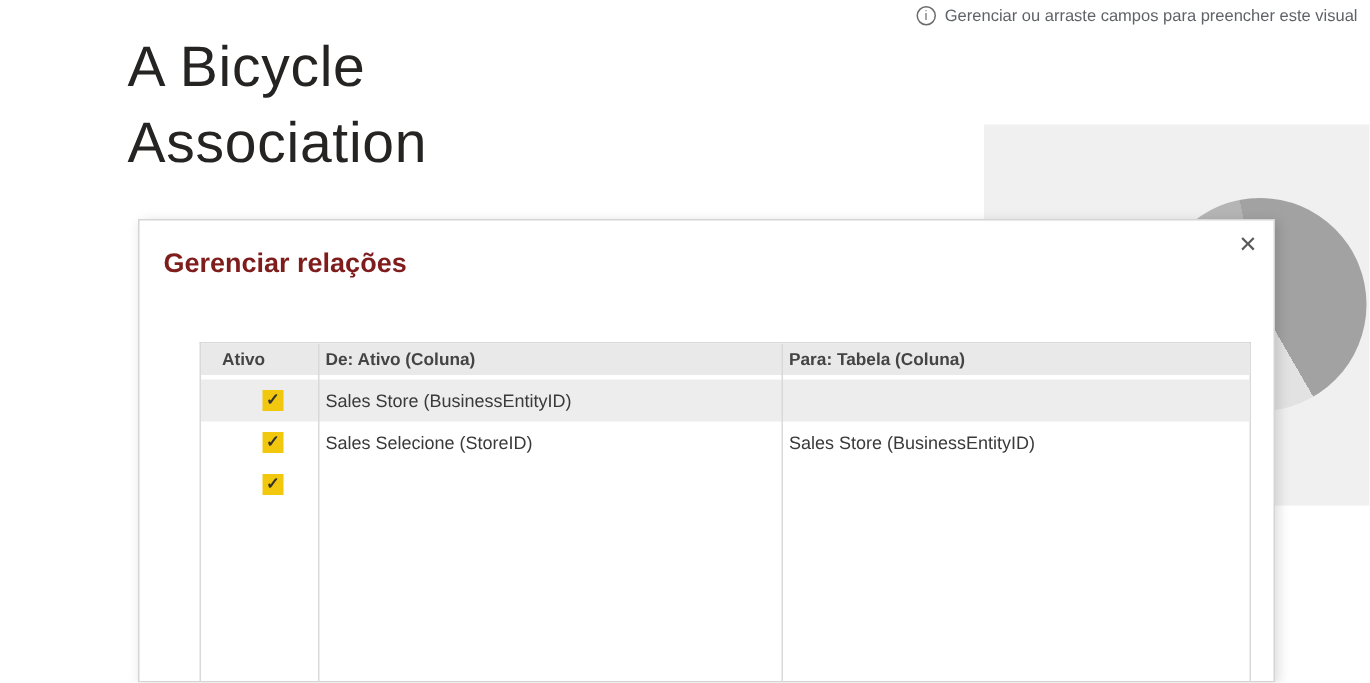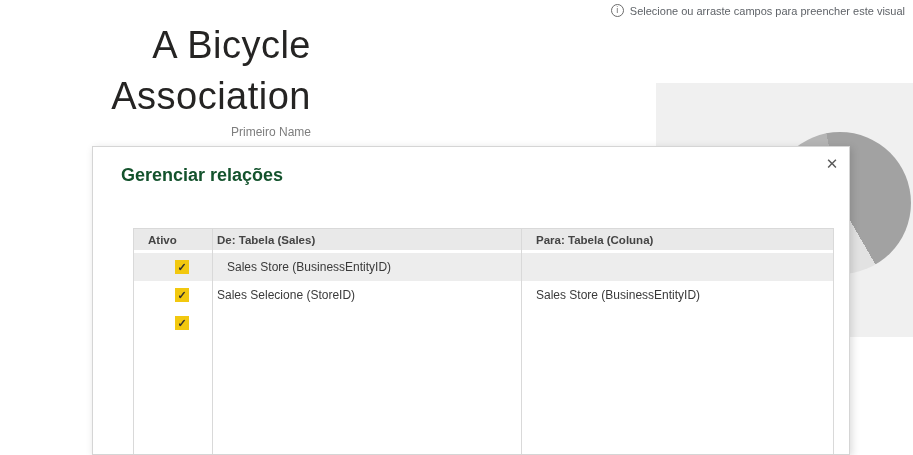--- a/index.html
+++ b/index.html
@@ -8,98 +8,97 @@
   .stage { position:relative; width:913px; height:455px; background:#fff; }
 
   
   .hint { position:absolute; top:4px; right:8px; display:flex; align-items:center;
           gap:6px; color:#5f6368; font-size:11px; }
   .info-icon { width:13px; height:13px; border:1px solid #6b6b6b; border-radius:50%;
                display:flex; align-items:center; justify-content:center;
                font-size:9px; color:#6b6b6b; font-style:normal; line-height:1; }
 
   
-  .title-visual { position:absolute; left:85px; top:20px; width:226px; text-align:right; }
+  .title-visual { position:absolute; left:85px; top:20px; width:226px; text-align:left; }
   .title-visual .big { font-size:38px; line-height:51px; font-weight:500; color:#252423;
                        letter-spacing:0.5px; }
   .title-visual .sub { font-size:12px; color:#7e7e7e; margin-top:3px; }
 
   
   .viz-placeholder { position:absolute; left:656px; top:83px; width:257px; height:254px;
                      background:#f0f0f0; }
   .pie { position:absolute; left:113px; top:49px; width:142px; height:142px;
          border-radius:50%;
          background:conic-gradient(#a2a2a2 0deg 150deg, #e2e2e2 150deg 190deg,
                                    #a2a2a2 190deg 285deg, #b5b5b5 285deg 349deg,
                                    #a2a2a2 349deg 360deg); }
 
   
   .dialog { position:absolute; left:92px; top:146px; width:758px; height:309px;
             background:#fff; border:1px solid #d5d5d5;
             box-shadow:2px 2px 8px rgba(0,0,0,0.15); }
-  .dialog-title { position:absolute; left:28px; top:18px; font-size:18px;
-                  font-weight:bold; color:#14532d; }
+  .dialog-title { position:absolute; left:16px; top:18px; font-size:18px;
+                  font-weight:bold; color:#7f1d1d; }
   .close-btn { position:absolute; top:6px; right:6px; width:22px; height:22px;
                background:none; border:none; cursor:pointer; color:#5a5a5a;
                font-size:15px; line-height:22px; text-align:center; padding:0;
                font-family:"Liberation Sans", sans-serif; }
 
   
   .rel-table { position:absolute; left:40px; top:81px; width:701px; bottom:0;
                border:1px solid #d9d9d9; border-bottom:none; display:flex;
                flex-direction:column; overflow:hidden; }
   .vline { position:absolute; top:0; bottom:0; width:1px; background:#d9d9d9; z-index:5; }
   .vline.v1 { left:78px; }
   .vline.v2 { left:387px; }
   .thead { display:flex; height:21px; background:#e9e9e9; margin-bottom:3px;
            align-items:center; font-size:11.5px; font-weight:bold; color:#444; }
   .tr { display:flex; height:28px; align-items:center; font-size:12px; color:#3a3a3a; }
   .tr.selected { background:#ededed; }
   .tr.filler { flex:1 1 auto; height:auto; }
   .c0 { width:78px; flex:0 0 78px; padding-left:14px; }
   .c1 { width:309px; flex:0 0 309px; padding-left:5px; }
-  .c2 { flex:1 1 auto; padding-left:15px; }
+  .c2 { flex:1 1 auto; padding-left:5px; }
   .td.c0 { padding-left:0; display:flex; }
   .checkbox { width:14px; height:14px; margin-left:41px; background:#F2C80F;
               display:flex; align-items:center; justify-content:center;
               cursor:pointer; }
   .checkbox span { font-size:11px; color:#35322f; font-weight:bold; line-height:14px; }
 </style>
 </head>
 <body>
 
 <div class="stage">
 
   <div class="hint">
     <span class="info-icon">i</span>
-    <span>Selecione ou arraste campos para preencher este visual</span>
+    <span>Gerenciar ou arraste campos para preencher este visual</span>
   </div>
 
   <div class="title-visual">
     <div class="big">A Bicycle Association</div>
-    <div class="sub">Primeiro Name</div>
   </div>
 
   <div class="viz-placeholder">
     <div class="pie"></div>
   </div>
 
   <div class="dialog">
     <button class="close-btn">
       <span>✕</span>
     </button>
     <div class="dialog-title">Gerenciar relações</div>
 
     <div class="rel-table">
       <div class="vline v1"></div>
       <div class="vline v2"></div>
 
       <div class="thead">
         <div class="c0">Ativo</div>
-        <div class="c1">De: Tabela (Sales)</div>
+        <div class="c1">De: Ativo (Coluna)</div>
         <div class="c2">Para: Tabela (Coluna)</div>
       </div>
 
       <div class="tr selected">
         <div class="td c0">
           <span class="checkbox">
             <span>✓</span>
           </span>
         </div>
         <div class="c2">Sales Store (BusinessEntityID)</div>

